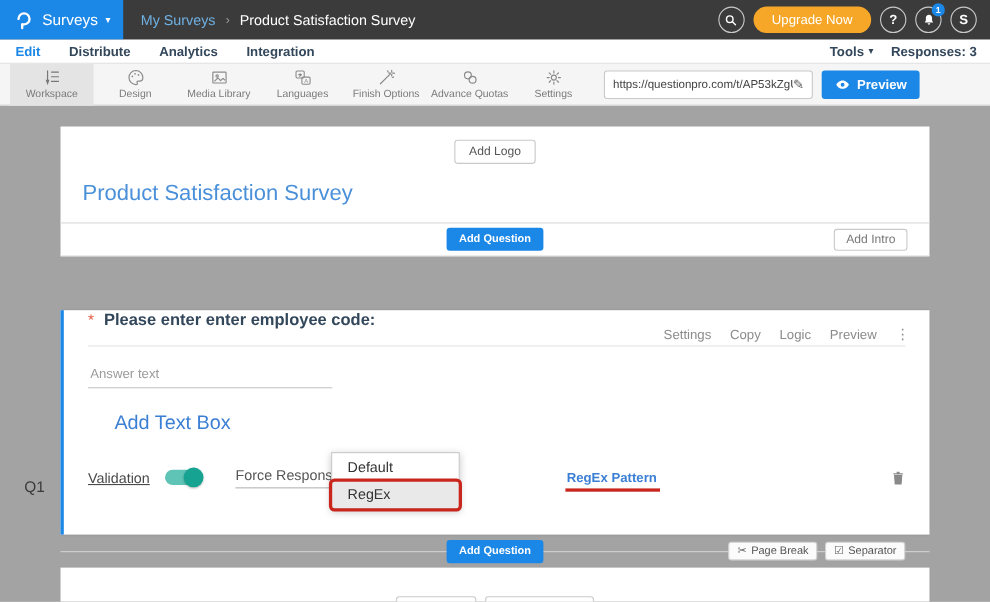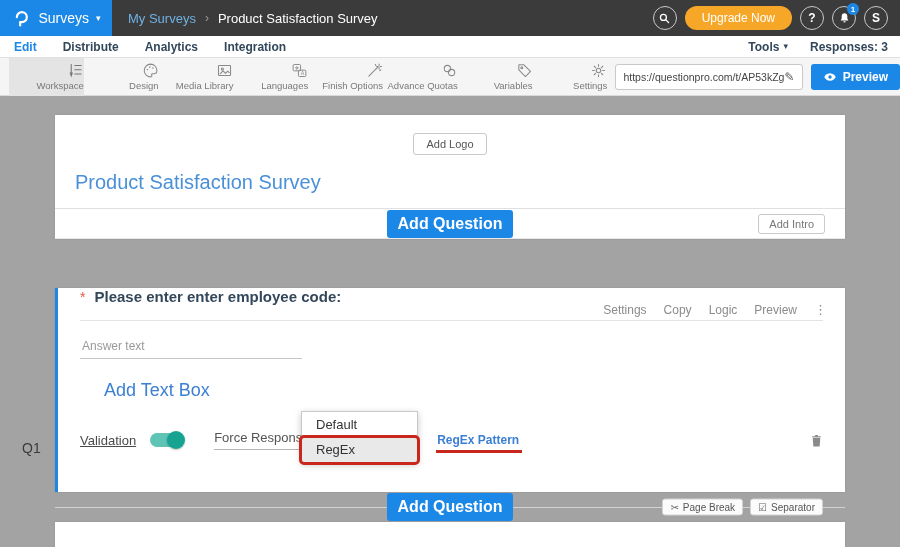--- a/index.html
+++ b/index.html
@@ -20,47 +20,47 @@
   .topbar-right { margin-left:auto; display:flex; align-items:center; gap:8px; padding-right:12px; }
   .circle-btn { width:24px; height:24px; border:1.5px solid #c9c9c9; border-radius:50%; display:flex; align-items:center; justify-content:center; color:#fff; font-size:12px; font-weight:bold; cursor:pointer; position:relative; }
   .upgrade-btn { background:#f7a728; color:#fff; font-size:12px; font-weight:normal; border:none; border-radius:13px; padding:5px 17px; cursor:pointer; }
   .badge { position:absolute; top:-4px; right:-4px; min-width:12px; height:12px; background:#1b87e6; border-radius:6px; color:#fff; font-size:8px; font-weight:bold; display:flex; align-items:center; justify-content:center; padding:0 2px; }
 
   
   .subnav { position:absolute; top:36px; left:0; right:0; height:22px; background:#fff; display:flex; align-items:center; border-bottom:1px solid #e0e0e0; }
   .nav-tabs { display:flex; gap:26px; padding-left:14px; }
   .nav-tab { font-size:12px; font-weight:bold; color:#33475b; cursor:pointer; }
   .nav-tab.active { color:#1b87e6; }
-  .subnav-right { margin-left:auto; display:flex; align-items:center; gap:22px; padding-right:12px; font-size:12px; font-weight:bold; color:#33475b; }
+  .subnav-right { margin-left:auto; display:flex; align-items:center; gap:16px; padding-right:12px; font-size:12px; font-weight:bold; color:#33475b; }
   .tools-menu, .responses-link { cursor:pointer; display:flex; align-items:center; gap:4px; }
   .tools-menu .caret { color:#33475b; }
 
   
   .toolbar { position:absolute; top:58px; left:0; right:0; height:38px; background:#f5f5f5; border-bottom:1px solid #d9d9d9; display:flex; align-items:center; padding-left:9px; }
-  .tb-item { width:76px; height:38px; display:flex; flex-direction:column; align-items:flex-end; justify-content:center; gap:1px; cursor:pointer; }
+  .tb-item { width:76px; height:38px; display:flex; flex-direction:column; align-items:center; justify-content:center; gap:1px; cursor:pointer; }
   .tb-item.active { background:#e4e4e4; }
   .tb-item svg { width:17px; height:17px; }
   .tb-label { font-size:9.5px; color:#7a7a7a; white-space:nowrap; }
   .url-box { margin-left:8px; width:190px; height:26px; background:#fff; border:1px solid #c9c9c9; border-radius:3px; display:flex; align-items:center; padding:0 7px; }
   .url-input { border:none; outline:none; flex:1; font-size:10.5px; color:#444; font-family:inherit; min-width:0; background:transparent; }
   .url-pencil { font-size:12px; color:#555; cursor:pointer; }
   .preview-btn { margin-left:8px; height:26px; background:#1b87e6; border:none; border-radius:3px; color:#fff; font-size:12px; font-weight:bold; display:flex; align-items:center; gap:6px; padding:0 12px; cursor:pointer; }
   .preview-btn svg { width:14px; height:14px; }
 
   
   .workspace { position:absolute; top:96px; left:0; right:0; bottom:0; }
   .card { position:absolute; left:55px; top:19px; width:790px; }
   .white { background:#fff; box-shadow:0 0 2px rgba(0,0,0,0.10); }
 
   .sec-logo { padding:8px 0 12px; border-bottom:1px solid #e8e8e8; }
-  .add-logo-btn { display:block; margin:10px auto; background:#fff; border:1px solid #c9c9c9; border-radius:3px; font-size:11px; color:#555; padding:4px 12px; cursor:pointer; font-family:inherit; }
+  .add-logo-btn { display:block; margin:4px auto; background:#fff; border:1px solid #c9c9c9; border-radius:3px; font-size:11px; color:#555; padding:4px 12px; cursor:pointer; font-family:inherit; }
   .survey-title { margin:16px 0 2px 20px; font-size:20px; color:#4a90d9; font-weight:normal; }
 
   .sec-addq { height:30px; border-bottom:1px solid #e8e8e8; display:flex; align-items:center; justify-content:center; position:relative; }
-  .btn-blue { background:#1b87e6; border:none; border-radius:3px; color:#fff; font-size:16px; font-weight:bold; padding:5px 11px; cursor:pointer; font-family:inherit; }
+  .btn-blue { background:#1b87e6; border:none; border-radius:3px; color:#fff; font-size:10px; font-weight:bold; padding:5px 11px; cursor:pointer; font-family:inherit; }
   .add-intro-btn { position:absolute; right:20px; background:#fff; border:1px solid #c9c9c9; border-radius:3px; font-size:11px; color:#777; padding:3px 10px; cursor:pointer; font-family:inherit; }
 
   .sec-question { position:relative; height:204px; border-left:3px solid #1b87e6; }
   .q-number { position:absolute; left:-36px; top:152px; font-size:14px; color:#3a3a3a; }
   .q-actions { position:absolute; top:14px; right:18px; display:flex; align-items:center; gap:17px; font-size:12px; color:#8b8b8b; }
   .q-action { cursor:pointer; }
   .kebab { font-size:13px; cursor:pointer; letter-spacing:0; }
   .q-title-row { display:flex; align-items:baseline; gap:9px; margin:49px 22px 0 22px; }
   .req-star { color:#e4573d; font-size:14px; }
   .q-text { font-size:15px; font-weight:bold; color:#33475b; }
@@ -69,21 +69,21 @@
   .answer-input::placeholder { color:#9a9a9a; }
   .add-textbox-link { display:inline-block; margin:21px 0 0 46px; font-size:18px; color:#3b7fd4; cursor:pointer; }
   .validation-row { display:flex; align-items:center; margin:27px 22px 0 22px; height:24px; }
   .validation-label { font-size:13px; color:#4a4a4a;text-decoration:underline; }
   .toggle { position:relative; width:34px; height:14px; border-radius:7px; background:#5fc3b6; margin-left:14px; cursor:pointer; }
   .toggle-knob { position:absolute; right:-1px; top:-2px; width:18px; height:18px; border-radius:50%; background:#17a392; box-shadow:0 1px 2px rgba(0,0,0,0.25); }
   .inline-select { display:flex; align-items:center; justify-content:space-between; border-bottom:1px solid #b5b5b5; padding-bottom:4px; font-size:13px; color:#555; cursor:pointer; }
   .inline-select .caret { color:#888; }
   .sel-force { width:118px; margin-left:30px; }
   .sel-type { width:47px; margin-left:22px; }
-  .regex-pattern { position:relative; margin-left:36px; font-size:12px; font-weight:bold; color:#3b7fd4; cursor:pointer; }
+  .regex-pattern { position:relative; margin-left:114px; font-size:12px; font-weight:bold; color:#3b7fd4; cursor:pointer; }
   .red-underline { position:absolute; left:-1px; right:-3px; bottom:-6px; height:3.5px; background:#c9271d; }
   .trash-btn { margin-left:auto; cursor:pointer; display:flex; }
   .trash-btn svg { width:13px; height:15px; }
 
   .between-strip { position:relative; height:30px; display:flex; align-items:center; justify-content:center; }
   .strip-line { position:absolute; left:0; right:0; top:50%; border-top:1px solid #d2d2d2; }
   .between-strip .btn-blue { position:relative; z-index:2; }
   .strip-right { position:absolute; right:22px; top:50%; transform:translateY(-50%); display:flex; gap:7px; z-index:2; }
   .mini-btn { display:flex; align-items:center; gap:4px; background:#fbfbfb; border:1px solid #d2d2d2; border-radius:3px; font-size:10px; color:#555; padding:2px 7px; cursor:pointer; font-family:inherit; }
   .mini-ico { font-size:10px; color:#666; }
@@ -200,27 +200,20 @@
           <path d="M18.5 2.8v2.2M18.5 7.8V10M15 6.4h2.2M19.8 6.4H22M13.2 3.4l.7 1.6M21 11.2l-1.6.7"></path>
         </svg>
       <span class="tb-label">Finish Options</span>
     </div>
     <div class="tb-item">
       <svg viewBox="0 0 24 24" fill="none" stroke="#8a8a8a" stroke-width="1.5">
           <circle cx="9" cy="9.2" r="4.4"></circle>
           <circle cx="15" cy="14.8" r="4.4"></circle>
         </svg>
       <span class="tb-label">Advance Quotas</span>
-    </div>
-    <div class="tb-item">
-      <svg viewBox="0 0 24 24" fill="none" stroke="#8a8a8a" stroke-width="1.5" stroke-linejoin="round">
-          <path d="M4 4h7.2L20.5 13.3 13.3 20.5 4 11.2V4z"></path>
-          <circle cx="8.2" cy="8.2" r="1.4"></circle>
-        </svg>
-      <span class="tb-label">Variables</span>
     </div>
     <div class="tb-item">
       <svg viewBox="0 0 24 24" fill="none" stroke="#8a8a8a" stroke-width="1.5" stroke-linecap="round">
           <circle cx="12" cy="12" r="3.2"></circle>
           <path d="M12 3.5v2.6M12 17.9v2.6M3.5 12h2.6M17.9 12h2.6M6 6l1.9 1.9M16.1 16.1L18 18M18 6l-1.9 1.9M7.9 16.1L6 18"></path>
         </svg>
       <span class="tb-label">Settings</span>
     </div>
     <div class="url-box">
       <input class="url-input" type="text" value="https://questionpro.com/t/AP53kZgUI" style="">

